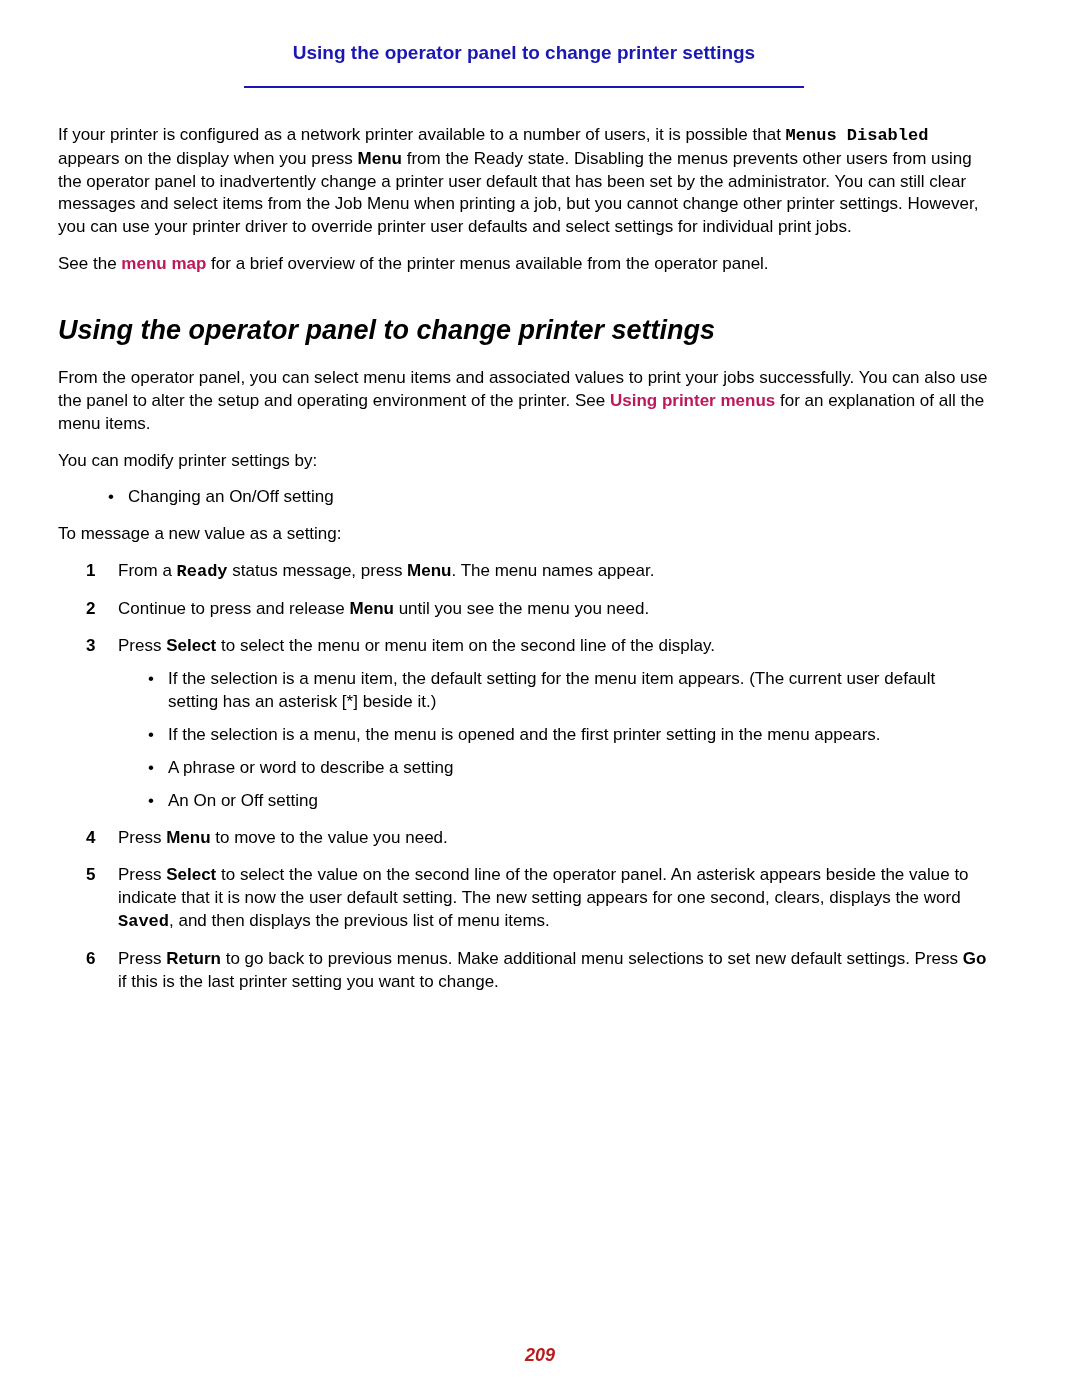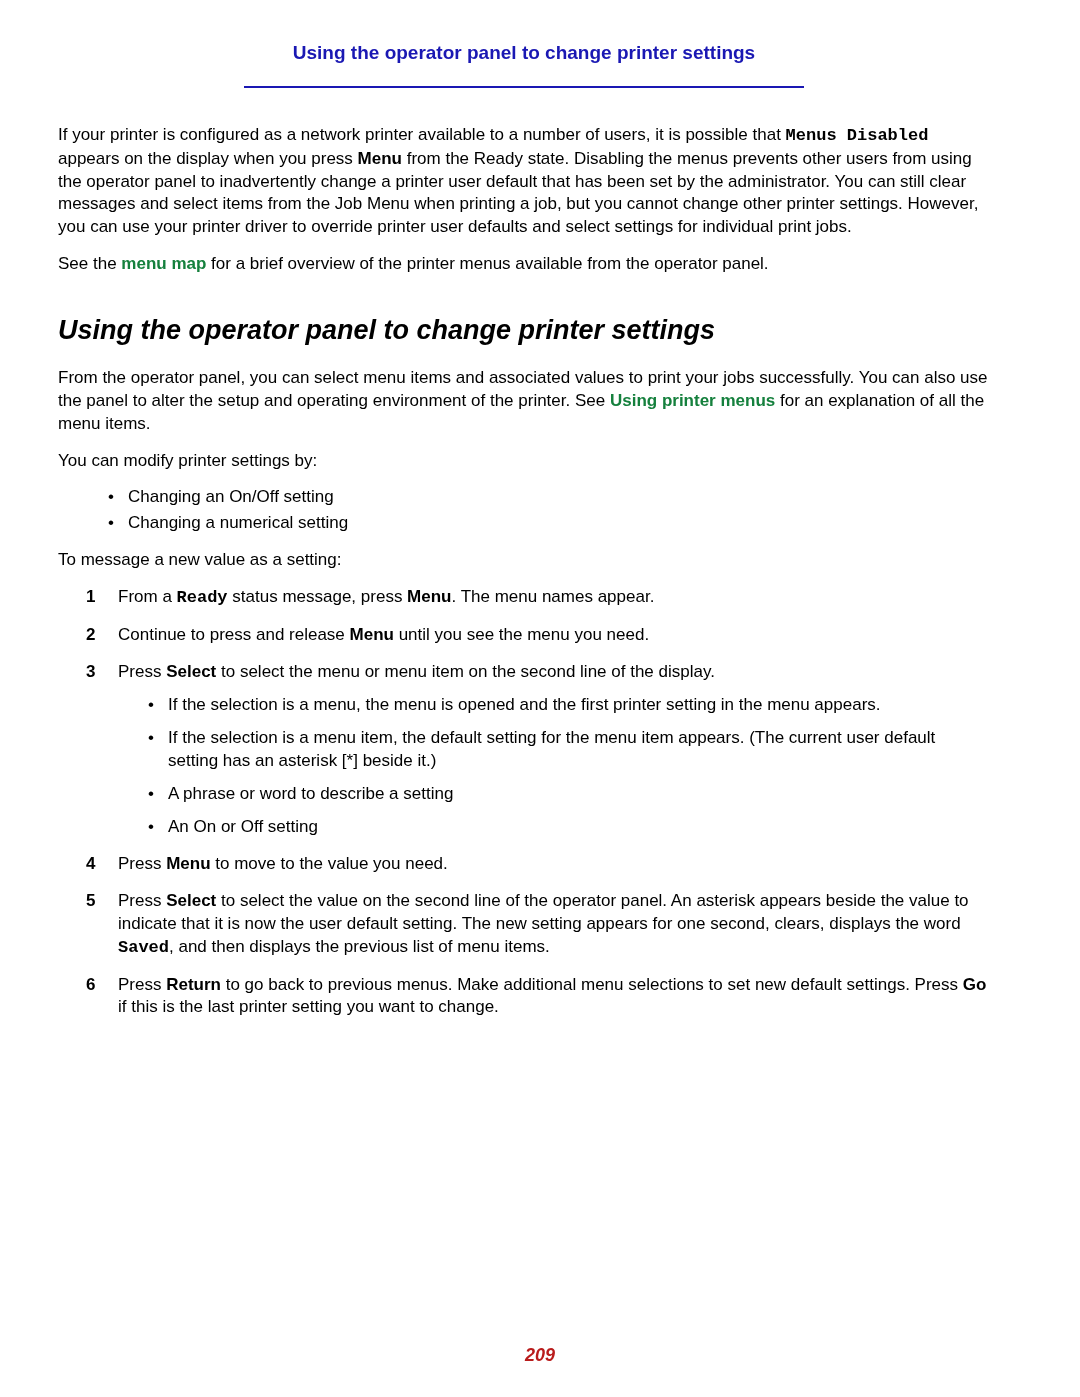--- a/index.html
+++ b/index.html
@@ -30,21 +30,21 @@
     padding-bottom: 6px;
   }
   .header-rule {
     width: 560px;
     margin: 0 auto 36px auto;
     border: none;
     border-top: 2px solid #1a18b3;
   }
   p { margin: 0 0 14px 0; }
   .mono { font-family: "Courier New", Courier, monospace; font-weight: bold; }
-  .link { color: #15803d; font-weight: bold; }
+  .link { color: #be185d; font-weight: bold; }
   .section-heading {
     font-style: italic;
     font-weight: bold;
     font-size: 27px;
     margin: 36px 0 18px 0;
   }
   ul.bullets {
     list-style: none;
     padding: 0;
     margin: 0 0 14px 50px;
@@ -132,37 +132,36 @@
   <h2 class="section-heading">Using the operator panel to change printer settings</h2>
 
   <p>
     <span>From the operator panel, you can select menu items and associated values to print your jobs successfully. You can also use the panel to alter the setup and operating environment of the printer. See </span><span class="link">Using printer menus</span><span> for an explanation of all the menu items.</span>
   </p>
 
   <p>You can modify printer settings by:</p>
 
   <ul class="bullets">
     <li>Changing an On/Off setting</li>
-    <li>Changing a numerical setting</li>
   </ul>
 
   <p>To message a new value as a setting:</p>
 
   <ol class="steps">
     <li>
       <span>From a </span><span class="mono">Ready</span><span> status message, press </span><b>Menu</b><span>. The menu names appear.</span>
     </li>
     <li>
       <span>Continue to press and release </span><b>Menu</b><span> until you see the menu you need.</span>
     </li>
     <li>
       <span>Press </span><b>Select</b><span> to select the menu or menu item on the second line of the display.</span>
       <ul class="sub-bullets">
+        <li>If the selection is a menu item, the default setting for the menu item appears. (The current user default setting has an asterisk [*] beside it.)</li>
         <li>If the selection is a menu, the menu is opened and the first printer setting in the menu appears.</li>
-        <li>If the selection is a menu item, the default setting for the menu item appears. (The current user default setting has an asterisk [*] beside it.)</li>
       </ul>
       <ul class="sub-bullets">
         <li>A phrase or word to describe a setting</li>
         <li>An On or Off setting</li>
       </ul>
     </li>
     <li>
       <span>Press </span><b>Menu</b><span> to move to the value you need.</span>
     </li>
     <li>

